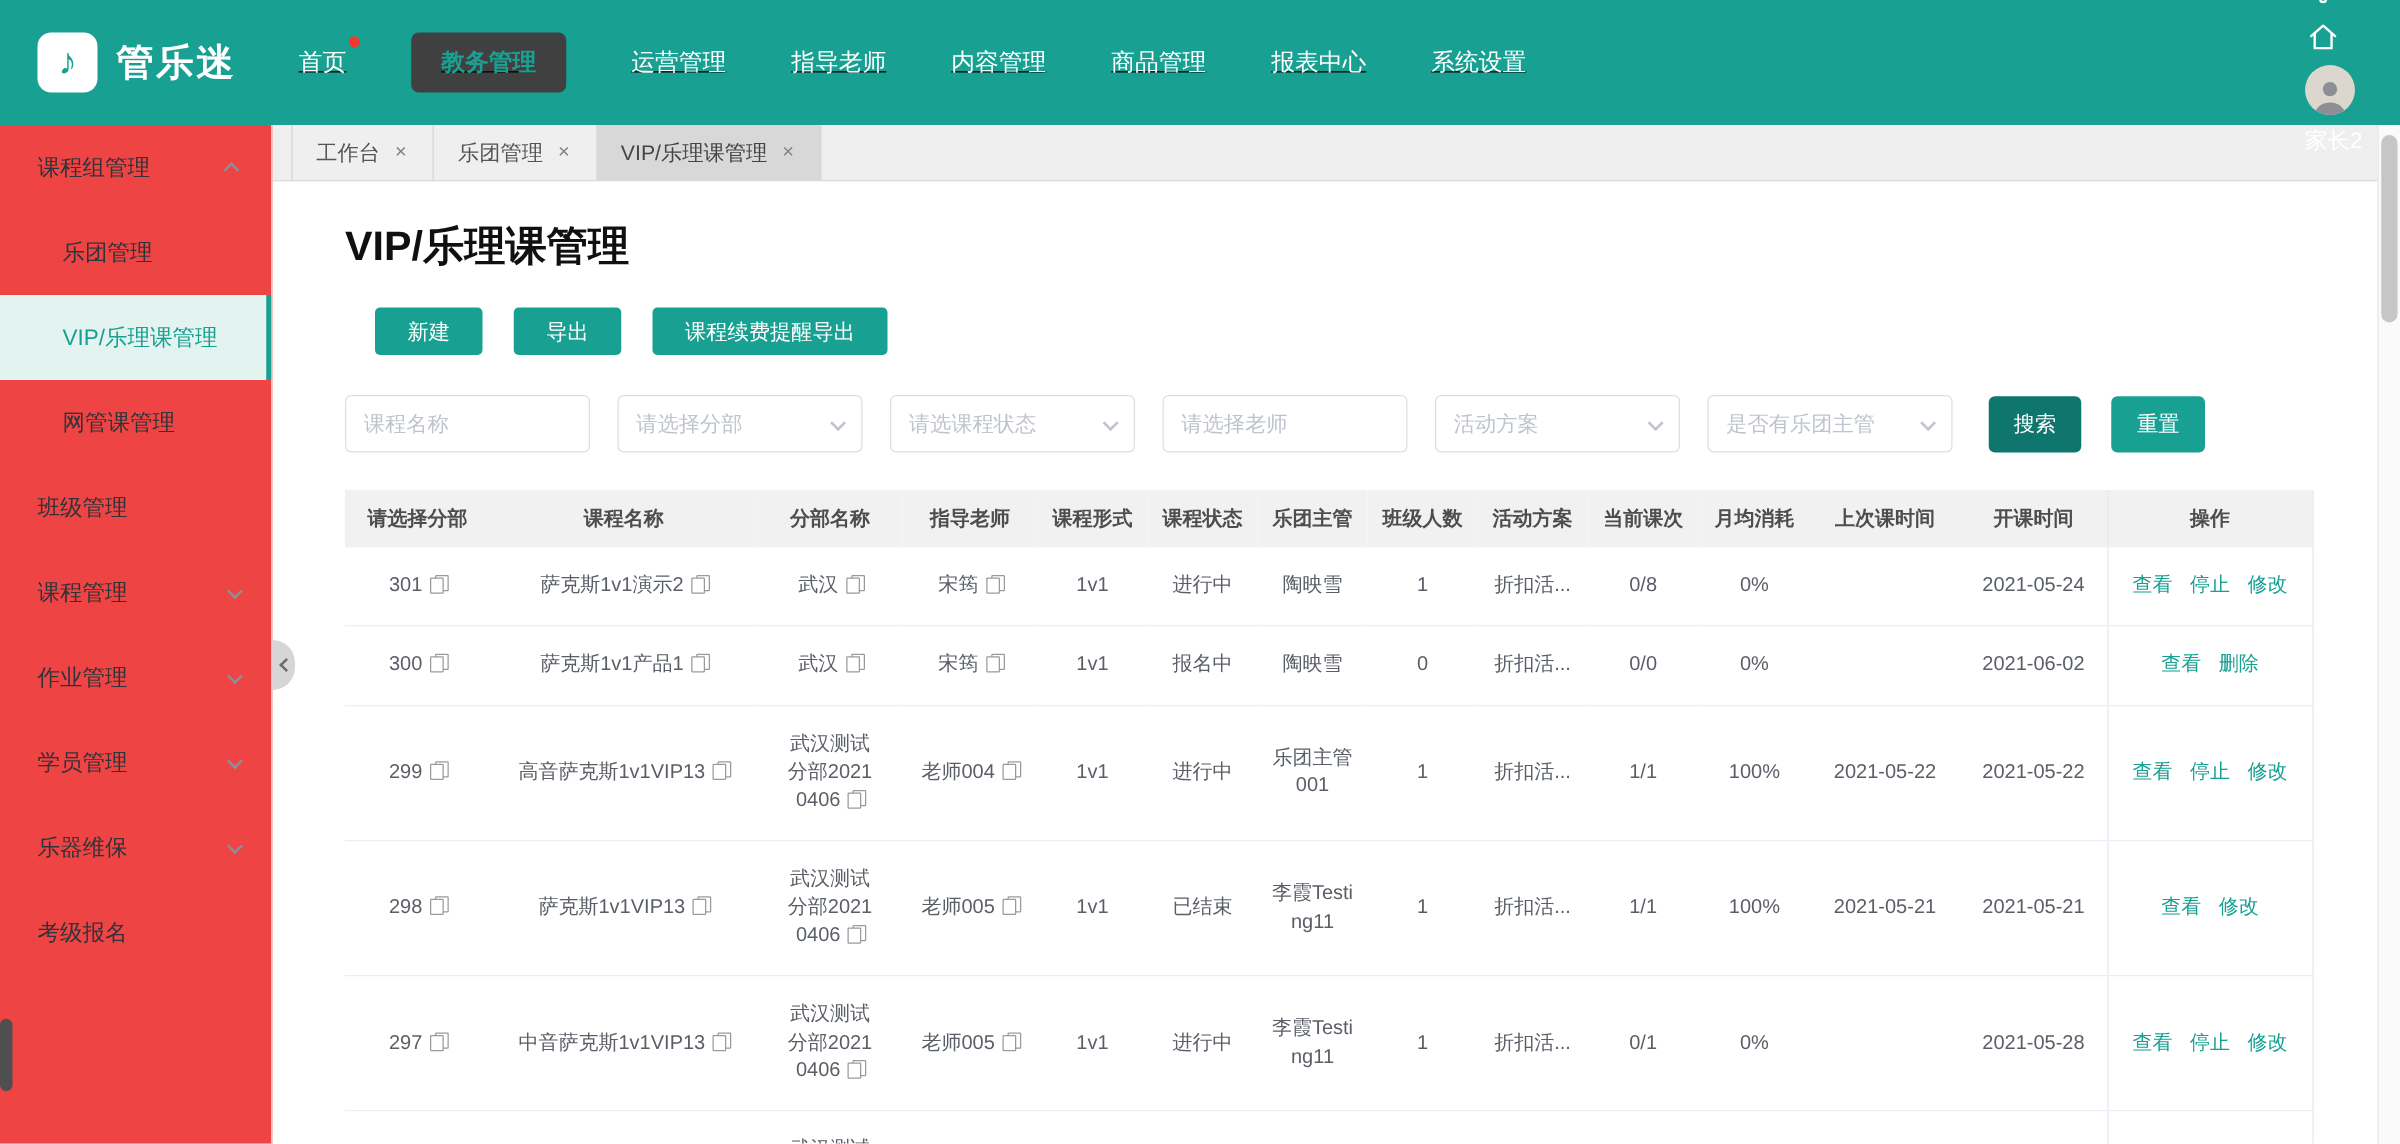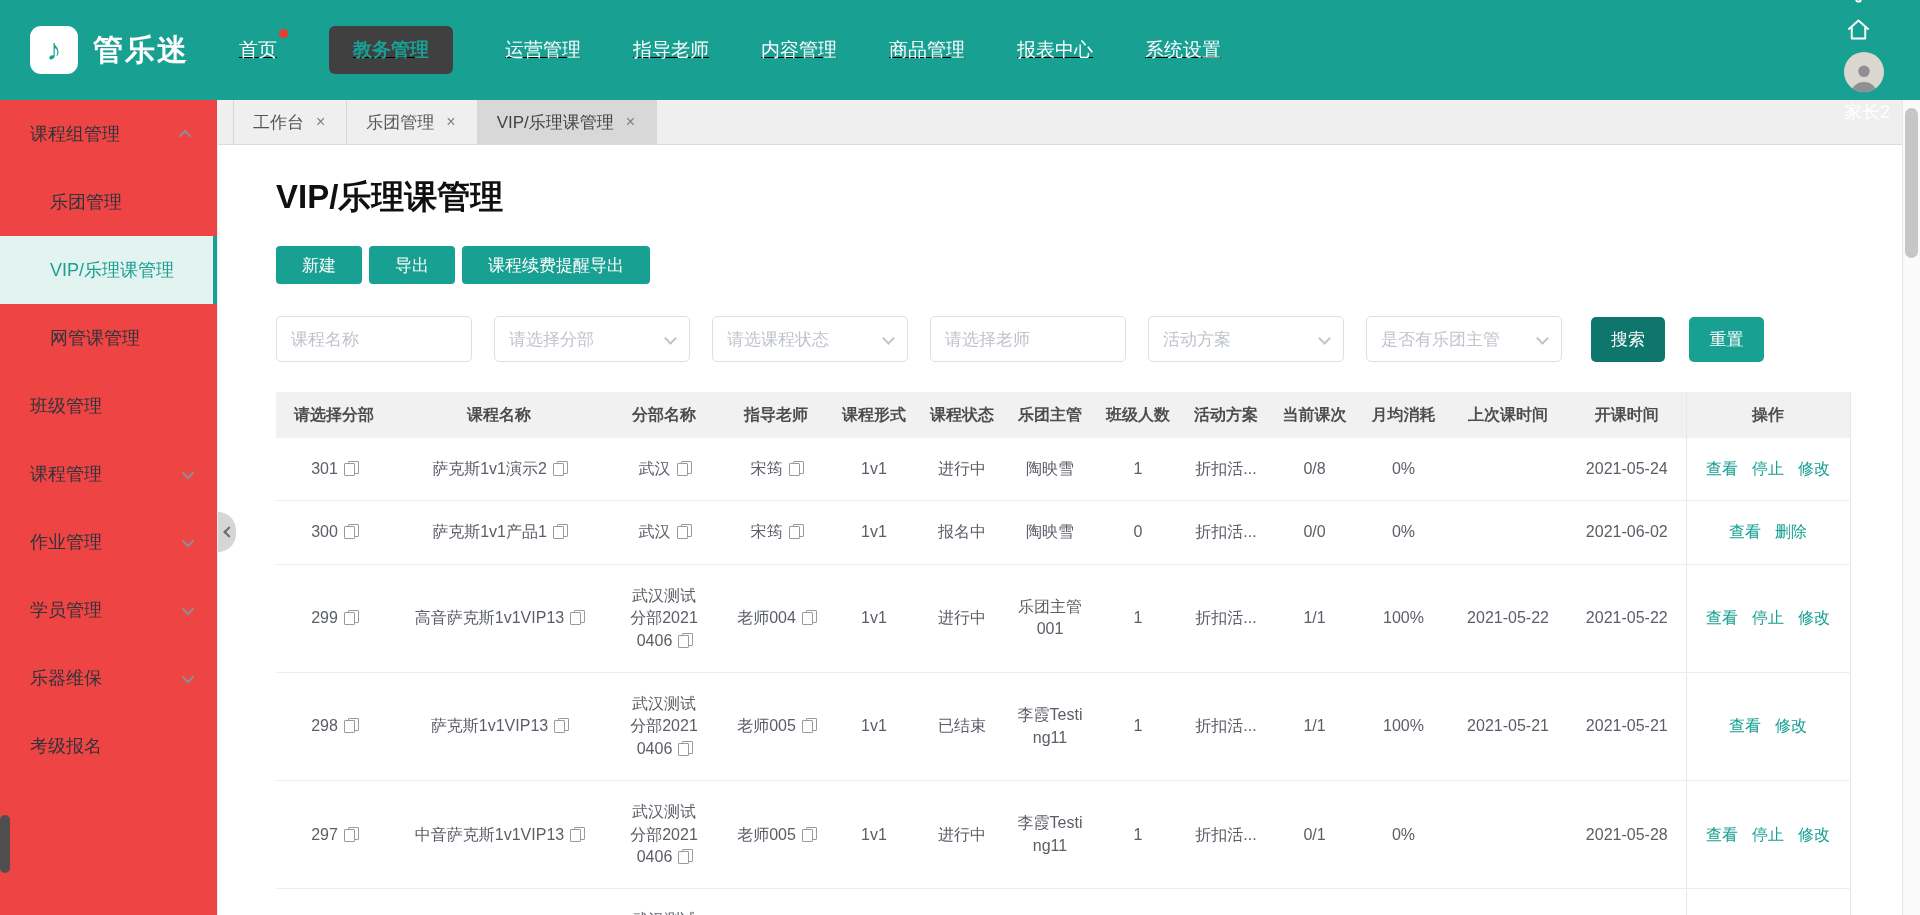--- a/index.html
+++ b/index.html
@@ -47,21 +47,21 @@
   .tab{display:flex;align-items:center;gap:10px;padding:0 19px;font-size:17px;color:#555;
     border-right:1px solid #d6d6d6;cursor:pointer;white-space:nowrap;}
   .tab:first-child{border-left:1px solid #d6d6d6;margin-left:15px;}
   .tab.active{background:#d8d8d8;color:#444;}
   .tab-close{font-size:16px;color:#808080;line-height:1;padding:2px;}
 
   
   .main{position:absolute;left:218px;top:145px;right:20px;bottom:0;background:#fff;
     overflow:hidden;padding-left:58px;}
   .page-title{margin-top:30px;font-size:33px;font-weight:bold;color:#101010;}
-  .actions{margin-top:26px;display:flex;gap:7px;}
+  .actions{margin-top:26px;display:flex;gap:25px;margin-left:24px;}
   .btn{height:38px;border:none;border-radius:4px;background:#18a092;color:#fff;font-size:17px;
     padding:0 26px;cursor:pointer;font-family:inherit;}
   .filters{margin-top:32px;display:flex;align-items:center;}
   .filter-box{width:196px;height:46px;border:1px solid #dcdfe6;border-radius:5px;background:#fff;
     display:flex;align-items:center;padding:0 14px;margin-right:22px;color:#bfc4cc;font-size:17px;
     position:relative;cursor:text;}
   .sel-arrow{position:absolute;right:14px;top:17px;width:9px;height:9px;border:solid #c0c4cc;
     border-width:0 2px 2px 0;transform:rotate(45deg);}
   .btn-search{width:74px;height:45px;border:none;border-radius:5px;background:#0f766e;color:#fff;
     font-size:17px;margin-left:7px;cursor:pointer;font-family:inherit;}

